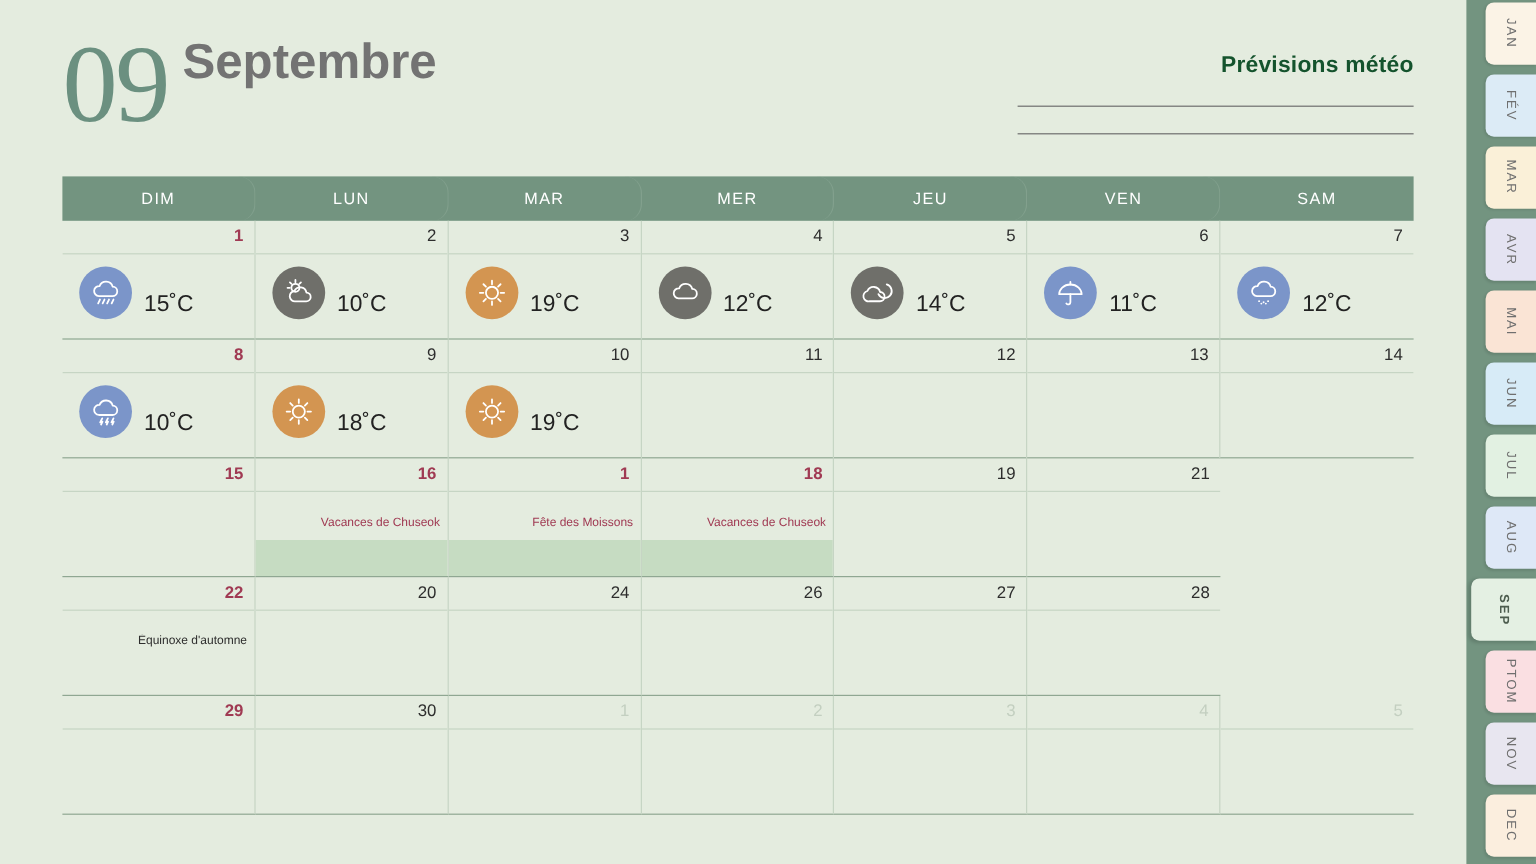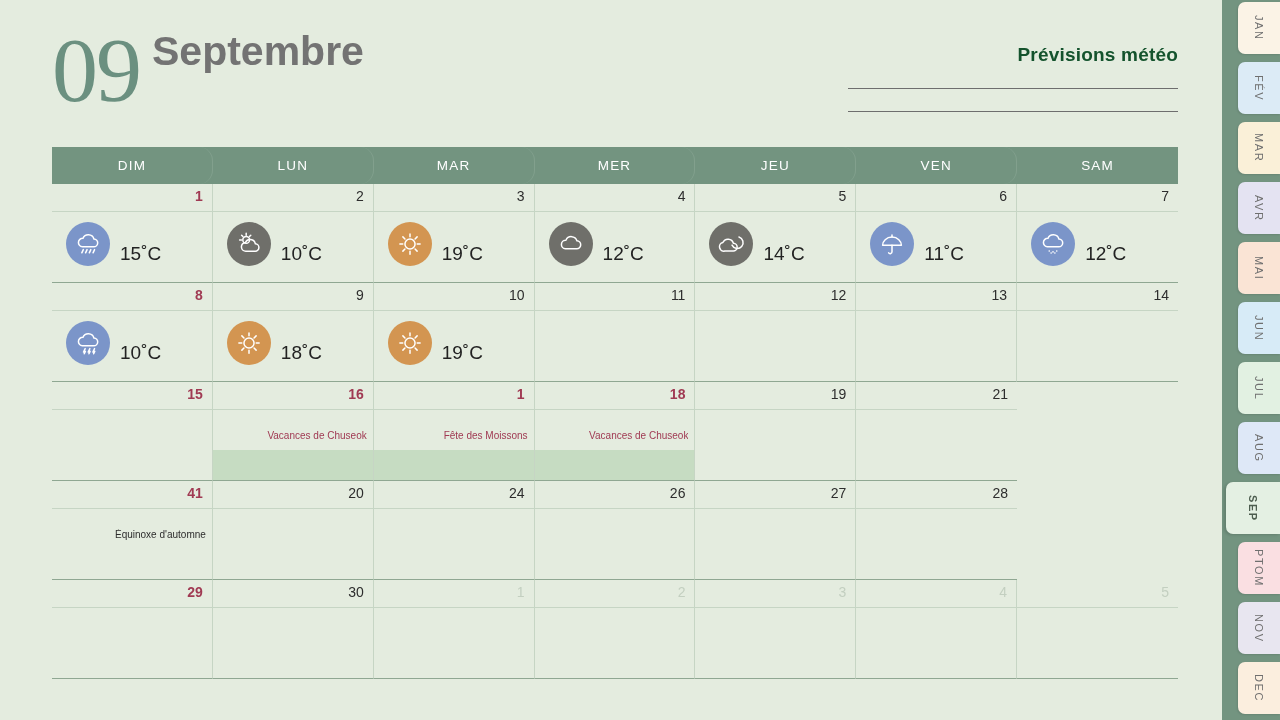--- a/index.html
+++ b/index.html
@@ -406,21 +406,21 @@
             <div class="datenum ">19</div>
             <div class="datesep"></div>
           </div>
           <div class="daycell">
             <div class="datenum ">21</div>
             <div class="datesep"></div>
           </div>
         </div>
         <div class="week">
           <div class="daycell">
-            <div class="datenum sun">41</div>
+            <div class="datenum sun">22</div>
             <div class="datesep"></div>
             <div class="event dark">Équinoxe d'automne</div>
           </div>
           <div class="daycell">
             <div class="datenum ">20</div>
             <div class="datesep"></div>
           </div>
           <div class="daycell">
             <div class="datenum ">24</div>
             <div class="datesep"></div>

